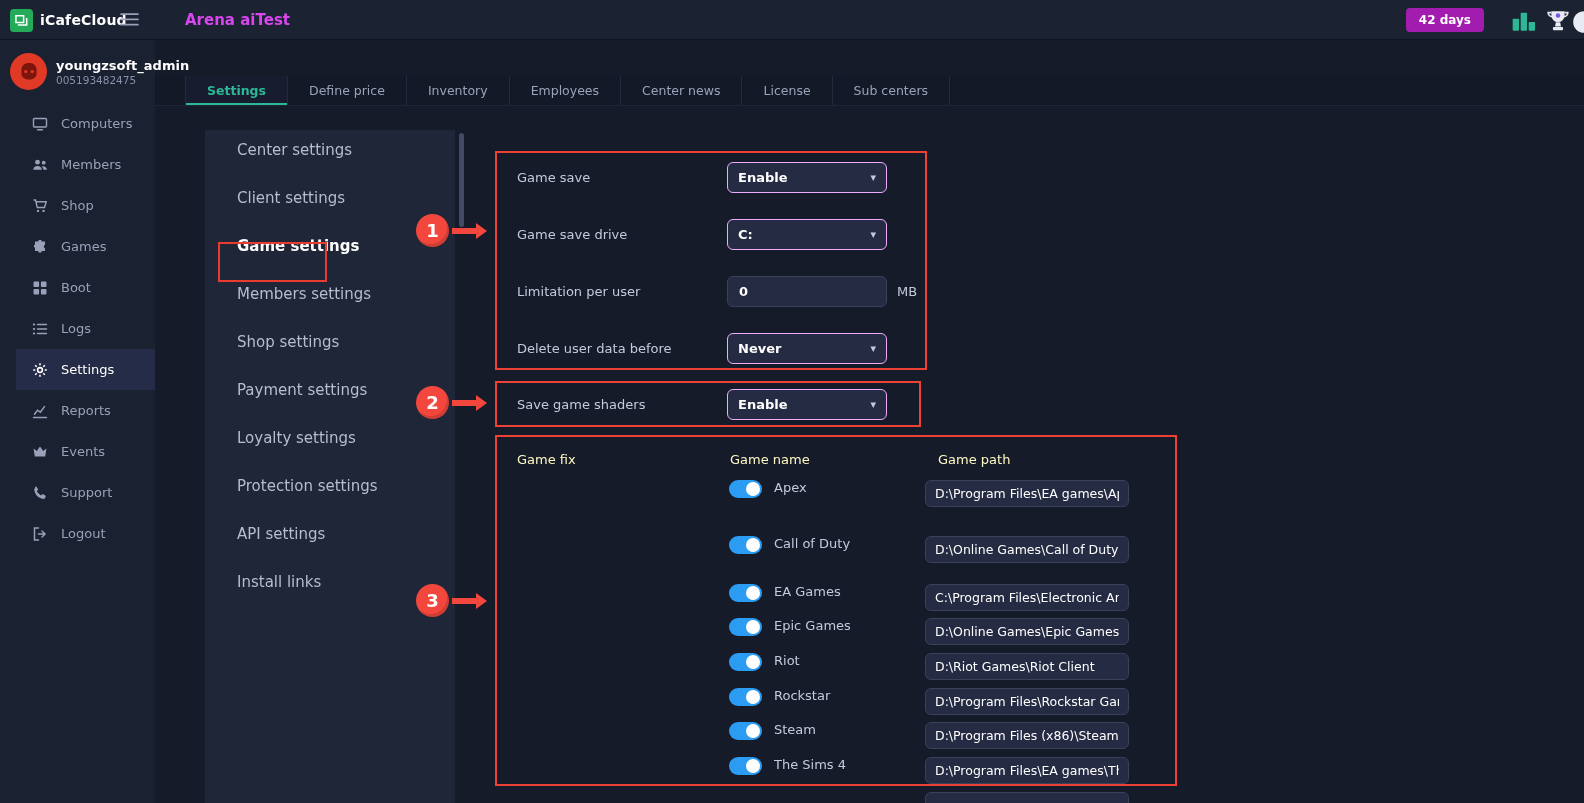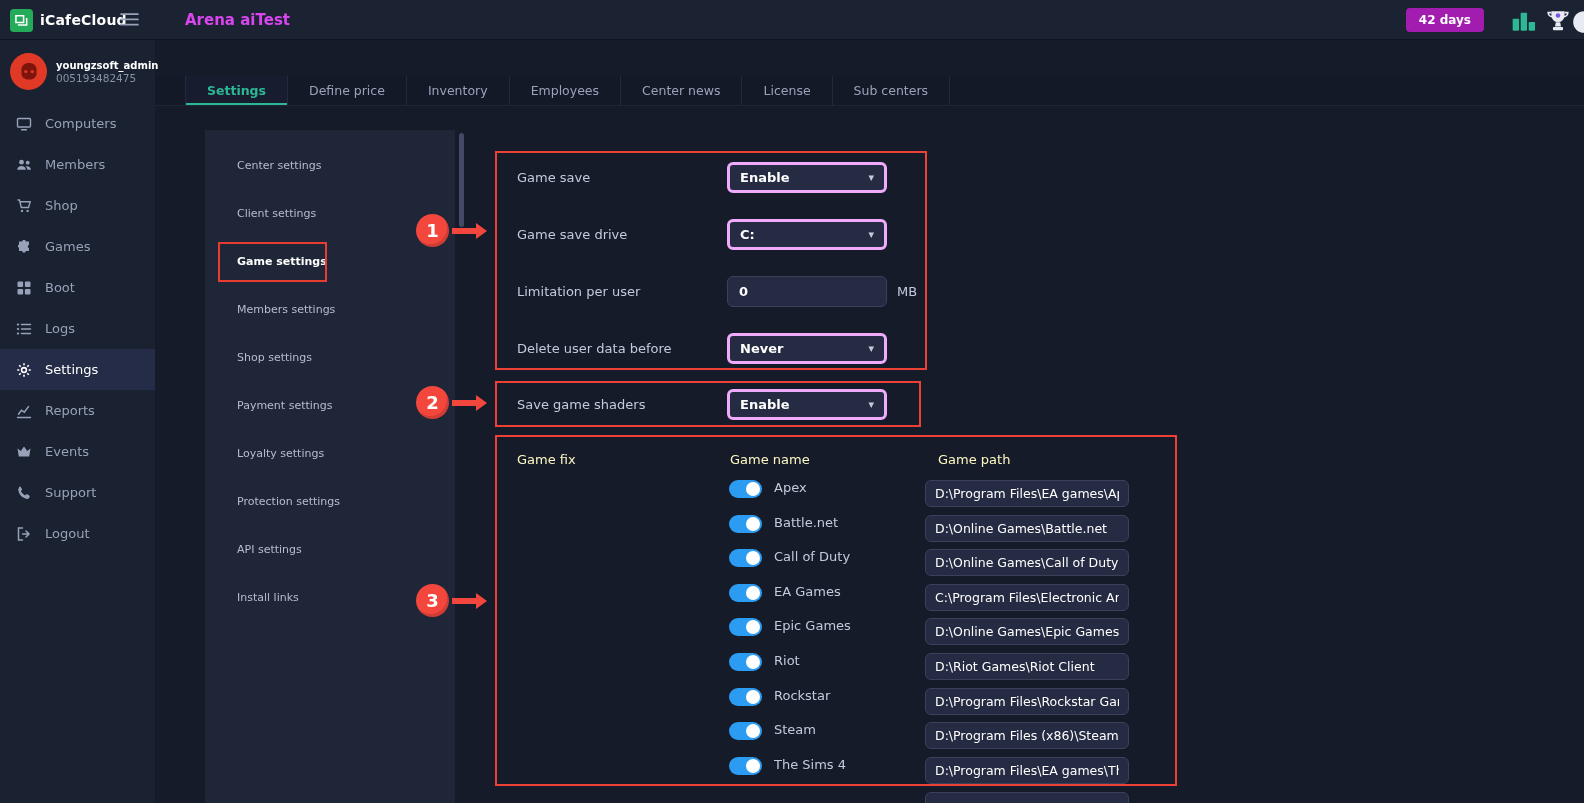--- a/index.html
+++ b/index.html
@@ -18,40 +18,40 @@
   .center-title { position:absolute; left:185px; top:0; height:40px; display:flex; align-items:center; color:#d946ef; font-size:15px; font-weight:600; }
   .days-badge { position:absolute; right:100px; top:8px; height:24px; padding:0 13px; display:flex; align-items:center; background:#a21caf; color:#fff; font-size:12px; font-weight:600; border-radius:4px; cursor:pointer; }
   .tb-icon { position:absolute; top:10px; width:24px; height:20px; cursor:pointer; }
   .tb-icon.ranking { right:48px; color:#2db795; }
   .tb-icon.trophy { right:14px; }
   .tb-icon.edge { right:-12px; }
   
   .sidebar { position:absolute; left:0; top:40px; bottom:0; width:155px; background:#1a2130; z-index:4; }
   .user { display:flex; align-items:center; gap:9px; padding:13px 8px 13px 10px; }
   .avatar { width:37px; height:37px; min-width:37px; border-radius:50%; background:#e03a26; display:flex; align-items:center; justify-content:center; }
-  .user-name { color:#ffffff; font-size:10px; font-weight:700; line-height:1.35; }
+  .user-name { color:#ffffff; font-size:13px; font-weight:700; line-height:1.35; }
   .user-id { color:#8891a8; font-size:10.5px; }
-  .snav-item { height:41px; display:flex; align-items:center; gap:13px; padding-left:16px; color:#98a1b8; font-size:13px; cursor:pointer; }
+  .snav-item { height:41px; display:flex; align-items:center; gap:13px; padding-left:16px; color:#98a1b8; font-size:13px; cursor:pointer;margin-left:16px; }
   .snav-item.active { background:#242c47; color:#ffffff; }
   .sicon { width:16px; height:16px; display:inline-flex; }
   .sicon svg { width:16px; height:16px; }
   
   .tabbar { position:absolute; left:155px; right:0; top:76px; height:30px; background:#141927; display:flex; padding-left:30px; border-bottom:1px solid #1e2536; }
   .tab { padding:0 21px; display:flex; align-items:center; color:#9aa3ba; font-size:12.5px; border-right:1px solid #232a3e; cursor:pointer; white-space:nowrap; }
   .tab:first-child { border-left:1px solid #232a3e; }
   .tab.active { color:#2db795; font-weight:600; box-shadow:inset 0 -2px 0 #2db795; background:#171d2e; }
   
   .navcard { position:absolute; left:205px; top:130px; width:250px; bottom:0; background:#1f2637; padding-top:11px; }
-  .nav-item { position:relative; height:48px; display:flex; align-items:center; padding-left:32px; color:#b7bdd1; font-size:11px; cursor:pointer; }
+  .nav-item { position:relative; height:48px; display:flex; padding-left:32px; color:#b7bdd1; font-size:15px; cursor:pointer; }
   .nav-item.current { color:#ffffff; font-weight:700; }
   .nav-red-box { position:absolute; left:13px; top:5px; width:109px; height:40px; border:2px solid #ea3b30; pointer-events:none; }
   .nav-scroll { position:absolute; left:459px; top:133px; width:5px; height:94px; border-radius:3px; background:#4a5270; opacity:.85; }
   
   .flabel { position:absolute; color:#c4cadd; font-size:13px; line-height:31px; height:31px; white-space:nowrap; }
-  .select { position:absolute; width:160px; height:31px; background:#252b42; border:3px solid #f0abfc; border-radius:6px; display:flex; align-items:center; padding:0 10px; color:#fff; font-size:13px; font-weight:600; cursor:pointer; }
+  .select { position:absolute; width:160px; height:31px; background:#252b42; border:1px solid #f0abfc; border-radius:6px; display:flex; align-items:center; padding:0 10px; color:#fff; font-size:13px; font-weight:600; cursor:pointer; }
   .select .chev { margin-left:auto; color:#c4cadd; font-size:11px; line-height:1; }
   .tinput { position:absolute; width:160px; height:31px; background:#252b42; border:1px solid #3a4159; border-radius:6px; color:#fff; font-size:13px; font-weight:600; padding:0 11px; outline:none; font-family:inherit; }
   .suffix { position:absolute; color:#c4cadd; font-size:13px; line-height:31px;text-align:right; }
   .col-h { position:absolute; top:452px; color:#fef9c3; font-size:13px; }
   .grow { position:absolute; left:729px; width:400px; height:27px; display:flex; align-items:flex-start; }
   .toggle { position:relative; width:33px; height:18px; min-width:33px; border-radius:9px; background:#2b9cf2; cursor:pointer; }
   .toggle::after { content:""; position:absolute; right:2px; top:2px; width:14px; height:14px; border-radius:50%; background:#ffffff; }
   .gname { margin-left:12px; color:#c4cadd; font-size:13px; white-space:nowrap; }
   .gpath { margin-left:auto; width:204px; height:27px; background:#252b42; border:1px solid #3a4159; border-radius:6px; color:#fff; font-size:12.5px; padding:0 9px; outline:none; white-space:nowrap; overflow:hidden; font-family:inherit; }
   .gpath.partial { position:absolute; left:925px; top:792px; margin:0; }
@@ -315,26 +315,21 @@
 
   <span class="col-h" style="left:517px">Game fix</span>
   <span class="col-h" style="left:730px">Game name</span>
   <span class="col-h" style="left:938px">Game path</span>
 
   <div class="grow" style="top:480px">
     <span class="toggle"></span>
     <span class="gname">Apex</span>
     <input class="gpath" value="D:\Program Files\EA games\Apex" style="">
   </div>
-  <div class="grow" style="top:515px">
-    <span class="toggle"></span>
-    <span class="gname">Battle.net</span>
-    <input class="gpath" value="D:\Online Games\Battle.net" style="">
-  </div>
-  <div class="grow" style="top:549px">
+  <div class="grow" style="top:536px">
     <span class="toggle"></span>
     <span class="gname">Call of Duty</span>
     <input class="gpath" value="D:\Online Games\Call of Duty" style="">
   </div>
   <div class="grow" style="top:584px">
     <span class="toggle"></span>
     <span class="gname">EA Games</span>
     <input class="gpath" value="C:\Program Files\Electronic Arts\E" style="">
   </div>
   <div class="grow" style="top:618px">

